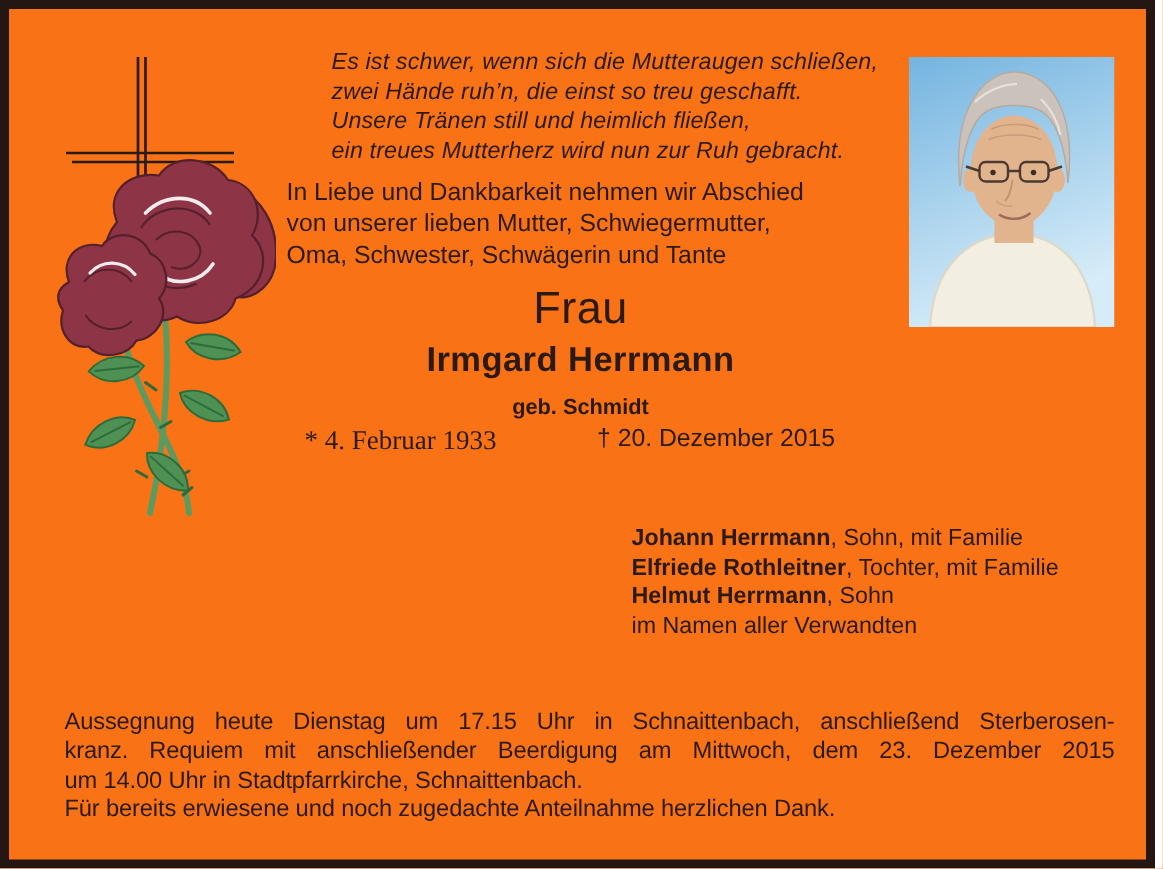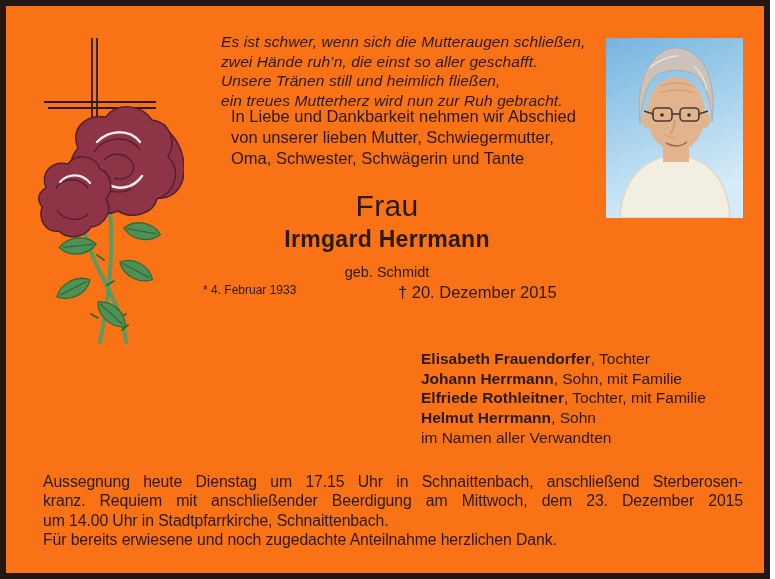--- a/index.html
+++ b/index.html
@@ -8,26 +8,26 @@
     width: 770px; height: 579px;
     box-sizing: border-box;
     border: 6px solid var(--frame, #241711);
     background: #f97316;
     font-family: "Liberation Sans", "DejaVu Sans", sans-serif;
     color: var(--text, #2a1a12);
     overflow: hidden;
   }
   .abs { position: absolute; }
   .poem { left: 215px; top: 26px; font-style: italic; font-size: 15.5px; line-height: 19.6px; letter-spacing: 0.1px; }
-  .intro { left: 185px; top: 100px; font-size: 16.5px; line-height: 21px; margin-left: 40px; }
+  .intro { left: 185px; top: 112px; font-size: 16.5px; line-height: 21px; }
   .name-block { left: 185px; top: 183px; width: 392px; text-align: center; }
   .salutation { font-size: 30px; font-weight: normal; line-height: 33px; letter-spacing: 0.3px; }
   .deceased-name { font-size: 23px; font-weight: bold; line-height: 35px; letter-spacing: 0.3px; }
-  .maiden { font-size: 14.5px; font-weight: normal; margin-top: 7px; }
-  .birth { left: 197px; top: 277px; font-size: 12px; }
+  .maiden { font-size: 14.5px; font-weight: bold; margin-top: 7px; }
+  .birth { left: 197px; top: 277px; font-size: 18px; font-family: Liberation Serif, serif; }
   .death { left: 392px; top: 277px; font-size: 16.5px; }
   .places { left: 185px; top: 311px; font-size: 16.5px; }
   .places .home { font-weight: bold; }
   .mourners { left: 415px; top: 343px; font-size: 15.5px; line-height: 19.7px; }
   .mourner-name { font-weight: bold; }
   .notice { left: 37px; top: 466px; width: 700px; font-size: 15.8px; line-height: 19.3px; letter-spacing: -0.1px; }
   .notice .jl { text-align: justify; text-align-last: justify; }
   .illustration { left: 28px; top: 24px; }
   .photo { left: 600px; top: 32px; }
 </style>
@@ -143,21 +143,21 @@
     <circle cx="56" cy="77" r="1.8" fill="#3a2d24"></circle>
     <circle cx="83" cy="77" r="1.8" fill="#3a2d24"></circle>
 
     <path d="M69,82 C68,89 67,93 64,96" stroke="#c09573" stroke-width="1.3" fill="none"></path>
     <path d="M60,105 C66,109 75,109 81,104" stroke="#9c6b59" stroke-width="1.6" fill="none"></path>
     <path d="M58,96 C62,99 66,100 69,99" stroke="#c09573" stroke-width="1" fill="none" opacity="0.7"></path>
   </svg>
 
   <div class="abs poem">
     <div>Es ist schwer, wenn sich die Mutteraugen schließen,</div>
-    <div>zwei Hände ruh’n, die einst so aller geschafft.</div>
+    <div>zwei Hände ruh’n, die einst so treu geschafft.</div>
     <div>Unsere Tränen still und heimlich fließen,</div>
     <div>ein treues Mutterherz wird nun zur Ruh gebracht.</div>
   </div>
 
   <div class="abs intro">
     <div>In Liebe und Dankbarkeit nehmen wir Abschied</div>
     <div>von unserer lieben Mutter, Schwiegermutter,</div>
     <div>Oma, Schwester, Schwägerin und Tante</div>
   </div>
 
@@ -166,23 +166,20 @@
     <div class="deceased-name">Irmgard Herrmann</div>
     <div class="maiden">geb. Schmidt</div>
   </div>
 
   <div class="abs birth">* 4. Februar 1933</div>
   <div class="abs death">† 20. Dezember 2015</div>
 
 
   <div class="abs mourners">
     <div>
-      <span class="mourner-name">Elisabeth Frauendorfer</span><span>, Tochter</span>
-    </div>
-    <div>
       <span class="mourner-name">Johann Herrmann</span><span>, Sohn, mit Familie</span>
     </div>
     <div>
       <span class="mourner-name">Elfriede Rothleitner</span><span>, Tochter, mit Familie</span>
     </div>
     <div>
       <span class="mourner-name">Helmut Herrmann</span><span>, Sohn</span>
     </div>
     <div>im Namen aller Verwandten</div>
   </div>

